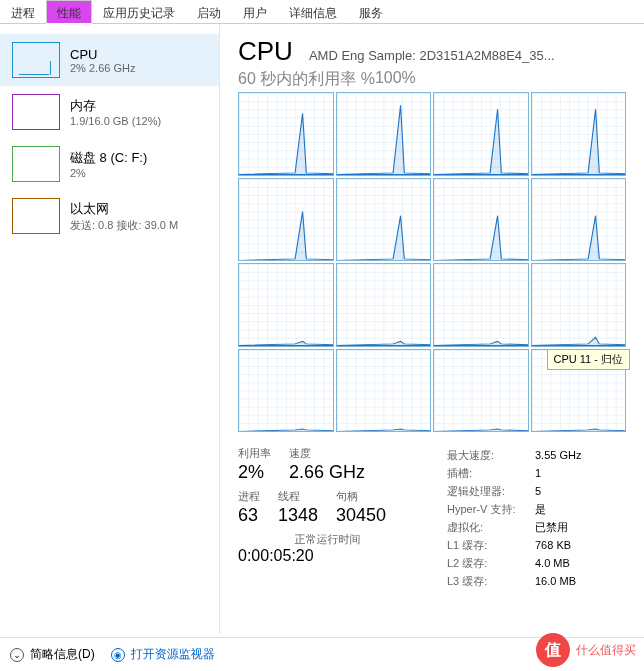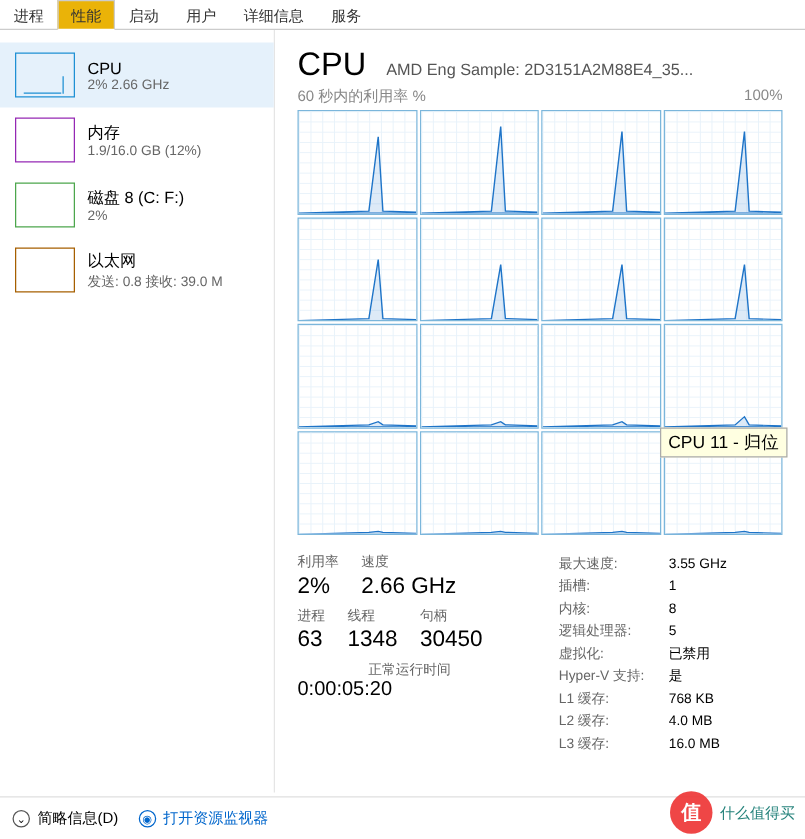--- a/index.html
+++ b/index.html
@@ -1,72 +1,73 @@
 <!DOCTYPE html>
 <html><head>
 <meta charset="utf-8">
 <style>
 * { margin: 0; padding: 0; box-sizing: border-box; font-family: "Microsoft YaHei", "Segoe UI", sans-serif; }
 body { background: #fff; width: 644px; height: 671px; overflow: hidden; font-size: 12px; color: #000; position: relative; }
 .tabs { display: flex; border-bottom: 1px solid #ccc; background: #fff; height: 24px; }
 .tab { padding: 4px 10px; cursor: pointer; font-size: 12px; color: #333; border: 1px solid transparent; border-bottom: none; }
-.tab.active { background: #eab308; border: 1px solid #ccc; border-bottom: 1px solid #fff; margin-bottom: -1px; }
+.tab.active { background: #d946ef; border: 1px solid #ccc; border-bottom: 1px solid #fff; margin-bottom: -1px; }
 .main { display: flex; height: 610px; }
 .sidebar { width: 220px; border-right: 1px solid #e5e5e5; padding-top: 10px; }
 .sb-item { display: flex; padding: 8px 12px; cursor: pointer; gap: 10px; }
 .sb-item.sel { background: #e5f1fb; }
 .sb-thumb { width: 48px; height: 36px; border: 1px solid; flex-shrink: 0; position: relative; }
 .sb-cpu { border-color: #1e90d4; }
 .sb-cpu::after { content: ""; position: absolute; bottom: 2px; left: 6px; width: 30px; height: 8px; border-bottom: 1px solid #1e90d4; }
 .sb-cpu::before { content: ""; position: absolute; bottom: 2px; right: 8px; width: 1px; height: 14px; background: #1e90d4; }
 .sb-mem { border-color: #9528b4; }
 .sb-disk { border-color: #4ca64c; }
 .sb-net { border-color: #a65f00; }
 .sb-text { display: flex; flex-direction: column; justify-content: center; }
 .sb-title { font-size: 13px; color: #000; }
 .sb-sub { font-size: 11px; color: #666; }
 .detail { flex: 1; padding: 12px 18px 0 18px; display: flex; flex-direction: column; }
 .hdr { display: flex; align-items: baseline; gap: 16px; margin-bottom: 2px; }
 .hdr-title { font-size: 26px; font-weight: 300; }
 .hdr-sub { font-size: 13px; color: #555; white-space: nowrap; overflow: hidden; text-overflow: ellipsis; flex: 1; }
-.chart-head { display: flex; justify-content: space-between; font-size: 12px; color: #888; margin-bottom: 2px; }
+.chart-head { display: flex; font-size: 16px; color: #888; margin-bottom: 2px; }
 .grid { display: grid; grid-template-columns: repeat(4, 1fr); grid-template-rows: repeat(4, 1fr); gap: 2px; height: 340px; position: relative; }
 .cell { border: 1px solid #7bb6db; background: #fff; position: relative; overflow: hidden; }
 .cell::before { content: ""; position: absolute; inset: 0; background-image: linear-gradient(#e8f2fa 1px, transparent 1px), linear-gradient(90deg, #e8f2fa 1px, transparent 1px); background-size: 10% 10%; }
 .cell svg { position: absolute; inset: 0; width: 100%; height: 100%; }
 .cell path { stroke: #1e74c8; stroke-width: 1.2; fill: rgba(30,116,200,0.15); }
-.tooltip { position: absolute; right: -4px; bottom: 62px; background: #ffffe1; border: 1px solid #aaa; padding: 2px 6px; font-size: 14px; white-space: nowrap; z-index: 5; }
+.tooltip { position: absolute; right: -4px; bottom: 62px; background: #ffffe1; border: 1px solid #aaa; padding: 2px 6px; font-size: 11px; white-space: nowrap; z-index: 5; }
 .stats { display: flex; gap: 30px; margin-top: 14px; }
 .stats-left { flex: 1; }
 .stats-right { flex: 1; }
 .stat-row { display: flex; gap: 18px; margin-bottom: 4px; }
 .stat-col { display: flex; flex-direction: column; }
 .slabel { font-size: 11px; color: #666; }
 .sval { font-size: 18px; color: #000; margin-top: 1px; }
 .stat-row.big .sval { font-size: 18px; }
 .kv { display: flex; font-size: 11px; line-height: 18px; }
 .kv .k { width: 88px; color: #666; }
 .kv .v { color: #000; }
 .uptime-label { font-size: 11px; color: #666; margin-top: 6px; text-align: center; }
 .uptime-val { font-size: 16px; }
 .footer { position: absolute; bottom: 0; left: 0; right: 0; height: 34px; border-top: 1px solid #e0e0e0; display: flex; align-items: center; padding: 0 10px; gap: 16px; }
 .ft-link { display: flex; align-items: center; gap: 6px; font-size: 12px; cursor: pointer; }
 .ico { width: 14px; height: 14px; border: 1.5px solid #555; border-radius: 50%; display: inline-flex; align-items: center; justify-content: center; font-size: 9px; }
 .ico.blue { border-color: #0066cc; color: #0066cc; }
 .link-blue { color: #0066cc; }
 .watermark { position: absolute; right: 8px; bottom: 4px; display: flex; align-items: center; gap: 6px; opacity: 0.9; }
 .wm-circle { width: 34px; height: 34px; border-radius: 50%; background: #e33; color: #fff; display: flex; align-items: center; justify-content: center; font-size: 16px; font-weight: bold; }
-.wm-text { font-size: 12px; color: #0f766e; text-align: center; }
+.wm-text { font-size: 12px; color: #ef4444; text-align: center; }
 </style>
 </head>
 <body>
 
 <div class="tabs" id="tabs">
     <div class="tab">进程</div>
     <div class="tab active">性能</div>
+    <div class="tab">应用历史记录</div>
     <div class="tab">启动</div>
     <div class="tab">用户</div>
     <div class="tab">详细信息</div>
     <div class="tab">服务</div>
   </div>
 
 <div class="main">
   <div class="sidebar">
     <div class="sb-item sel">
       <div class="sb-thumb sb-cpu"></div>
@@ -223,34 +224,30 @@
       <div class="stats-right" id="stats-right">
           <div class="kv">
             <span class="k">最大速度:</span>
             <span class="v">3.55 GHz</span>
           </div>
           <div class="kv">
             <span class="k">插槽:</span>
             <span class="v">1</span>
           </div>
           <div class="kv">
-            <span class="k">内核:</span>
-            <span class="v">8</span>
-          </div>
-          <div class="kv">
             <span class="k">逻辑处理器:</span>
             <span class="v">5</span>
           </div>
           <div class="kv">
+            <span class="k">Hyper-V 支持:</span>
+            <span class="v">是</span>
+          </div>
+          <div class="kv">
             <span class="k">虚拟化:</span>
             <span class="v">已禁用</span>
-          </div>
-          <div class="kv">
-            <span class="k">Hyper-V 支持:</span>
-            <span class="v">是</span>
           </div>
           <div class="kv">
             <span class="k">L1 缓存:</span>
             <span class="v">768 KB</span>
           </div>
           <div class="kv">
             <span class="k">L2 缓存:</span>
             <span class="v">4.0 MB</span>
           </div>
           <div class="kv">

